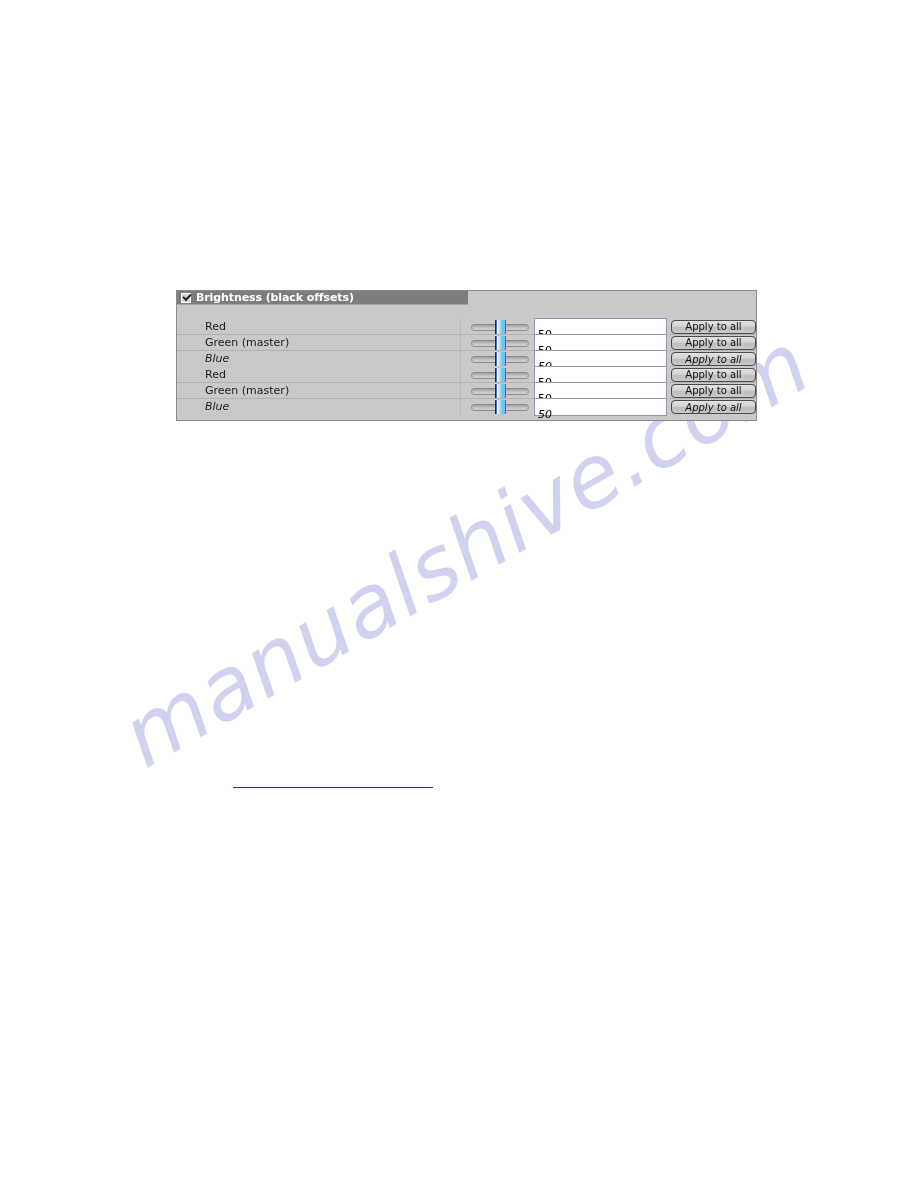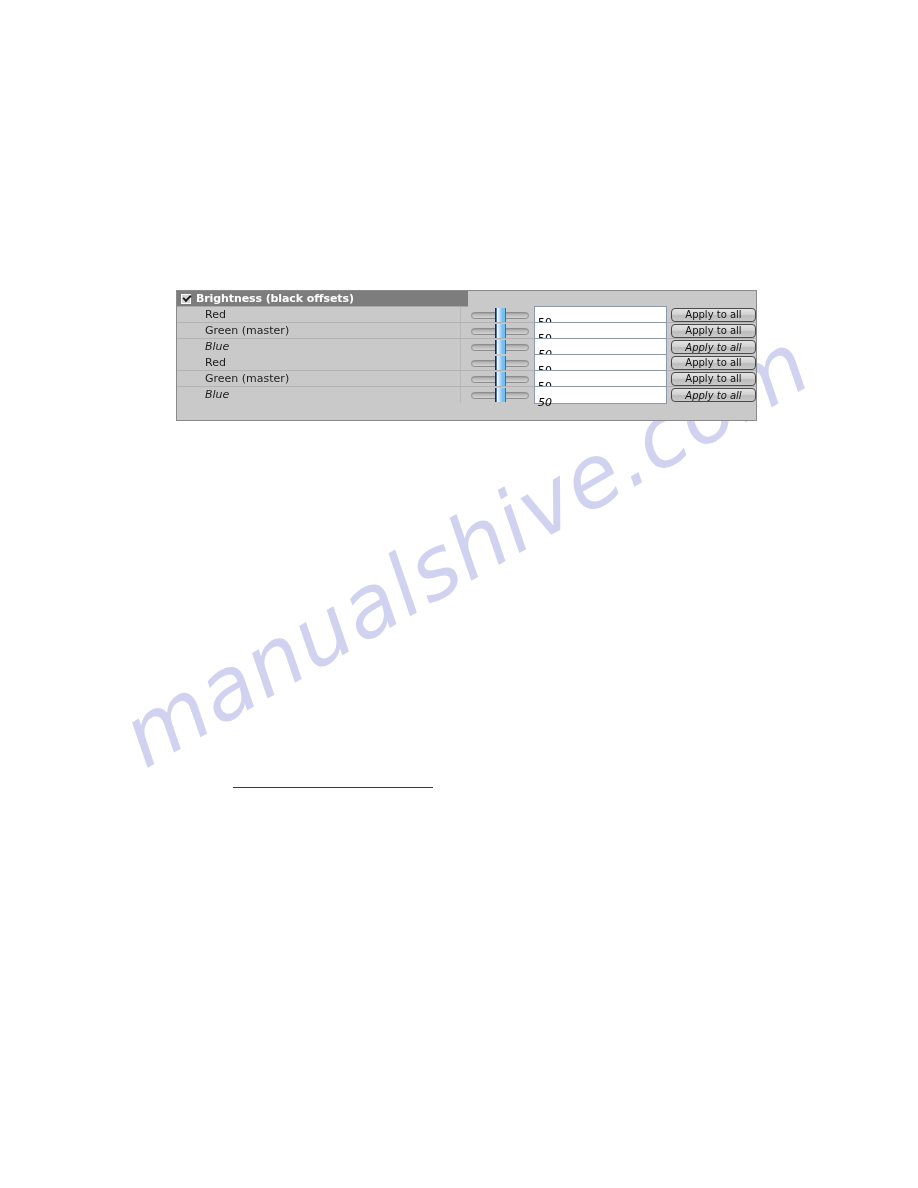--- a/index.html
+++ b/index.html
@@ -63,24 +63,25 @@
     z-index: 10;
     overflow: hidden;
     font-size: 11px;
   }
 
   .section { display: block; }
 
   
   .group-header {
     position: relative;
-    height: 16px;
+    height: 28px;
     display: flex;
     align-items: stretch;
     background: #c9c9c9;
+    flex-direction: column;
   }
   .group-header-bar {
     width: 291px;
     background: #7d7d7d;
     display: flex;
     align-items: center;
     padding-left: 3px;
     box-sizing: border-box;
     border-bottom: 1px solid #a8a8a8;
   }

